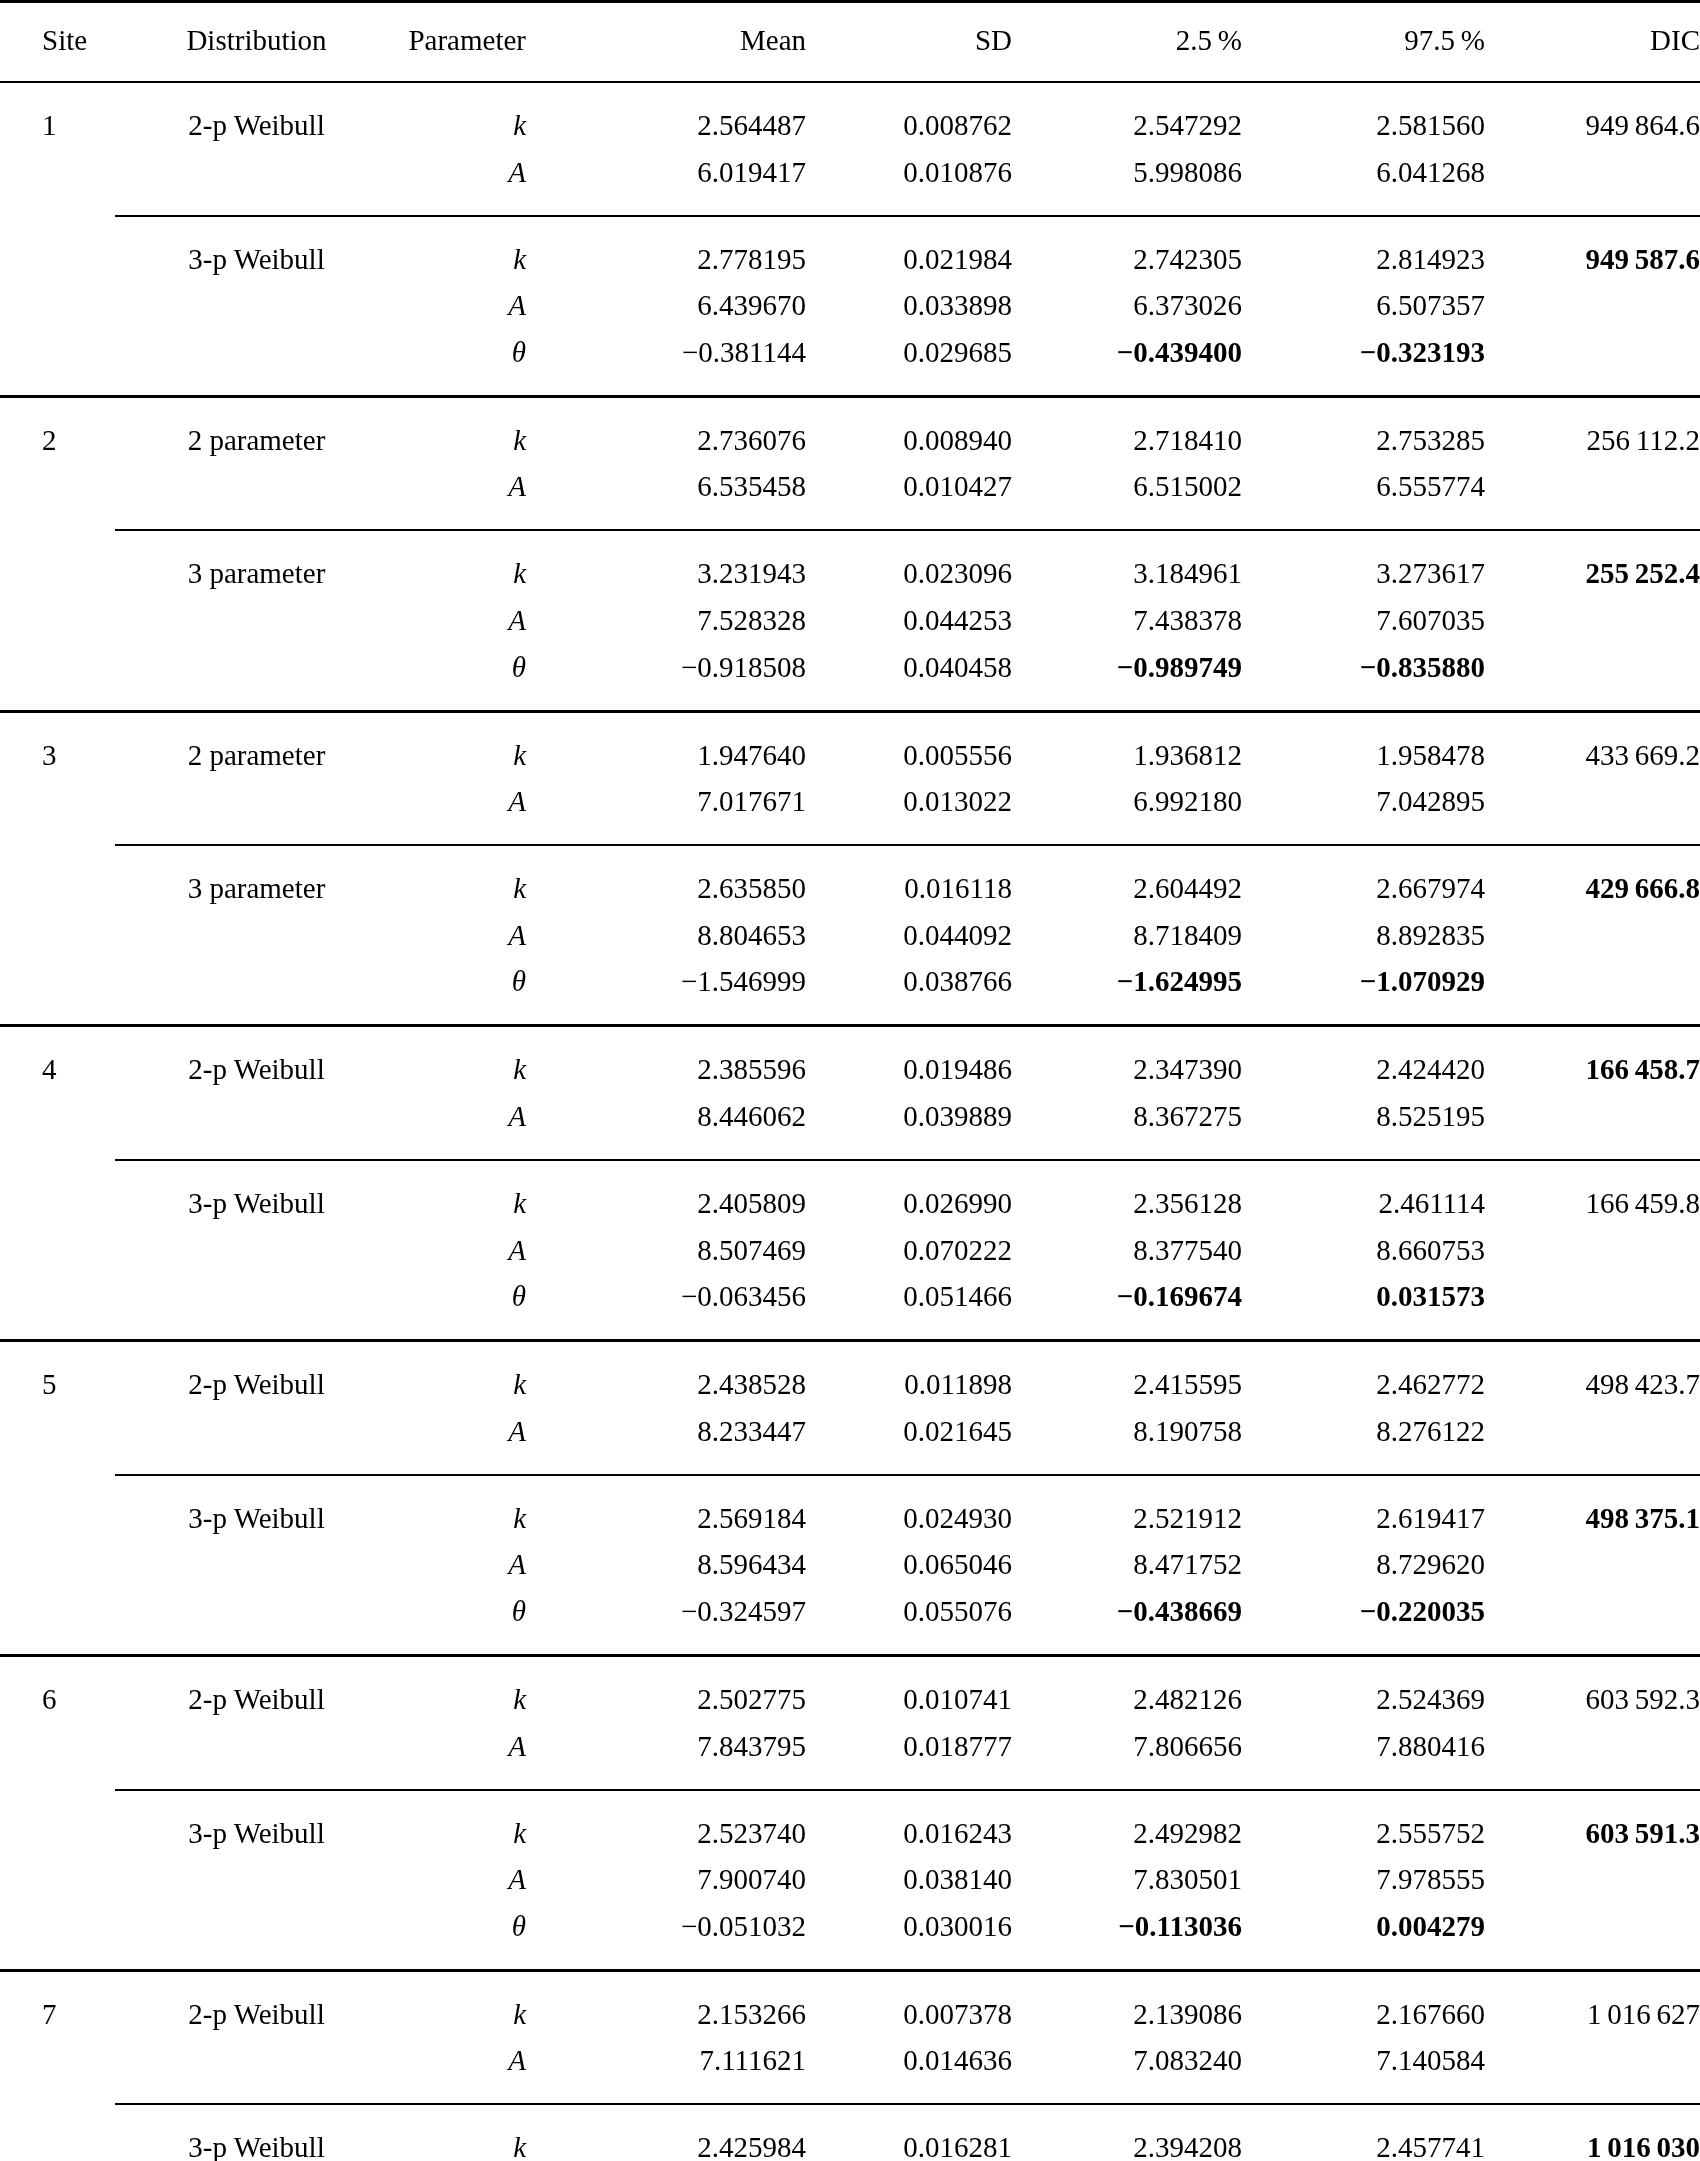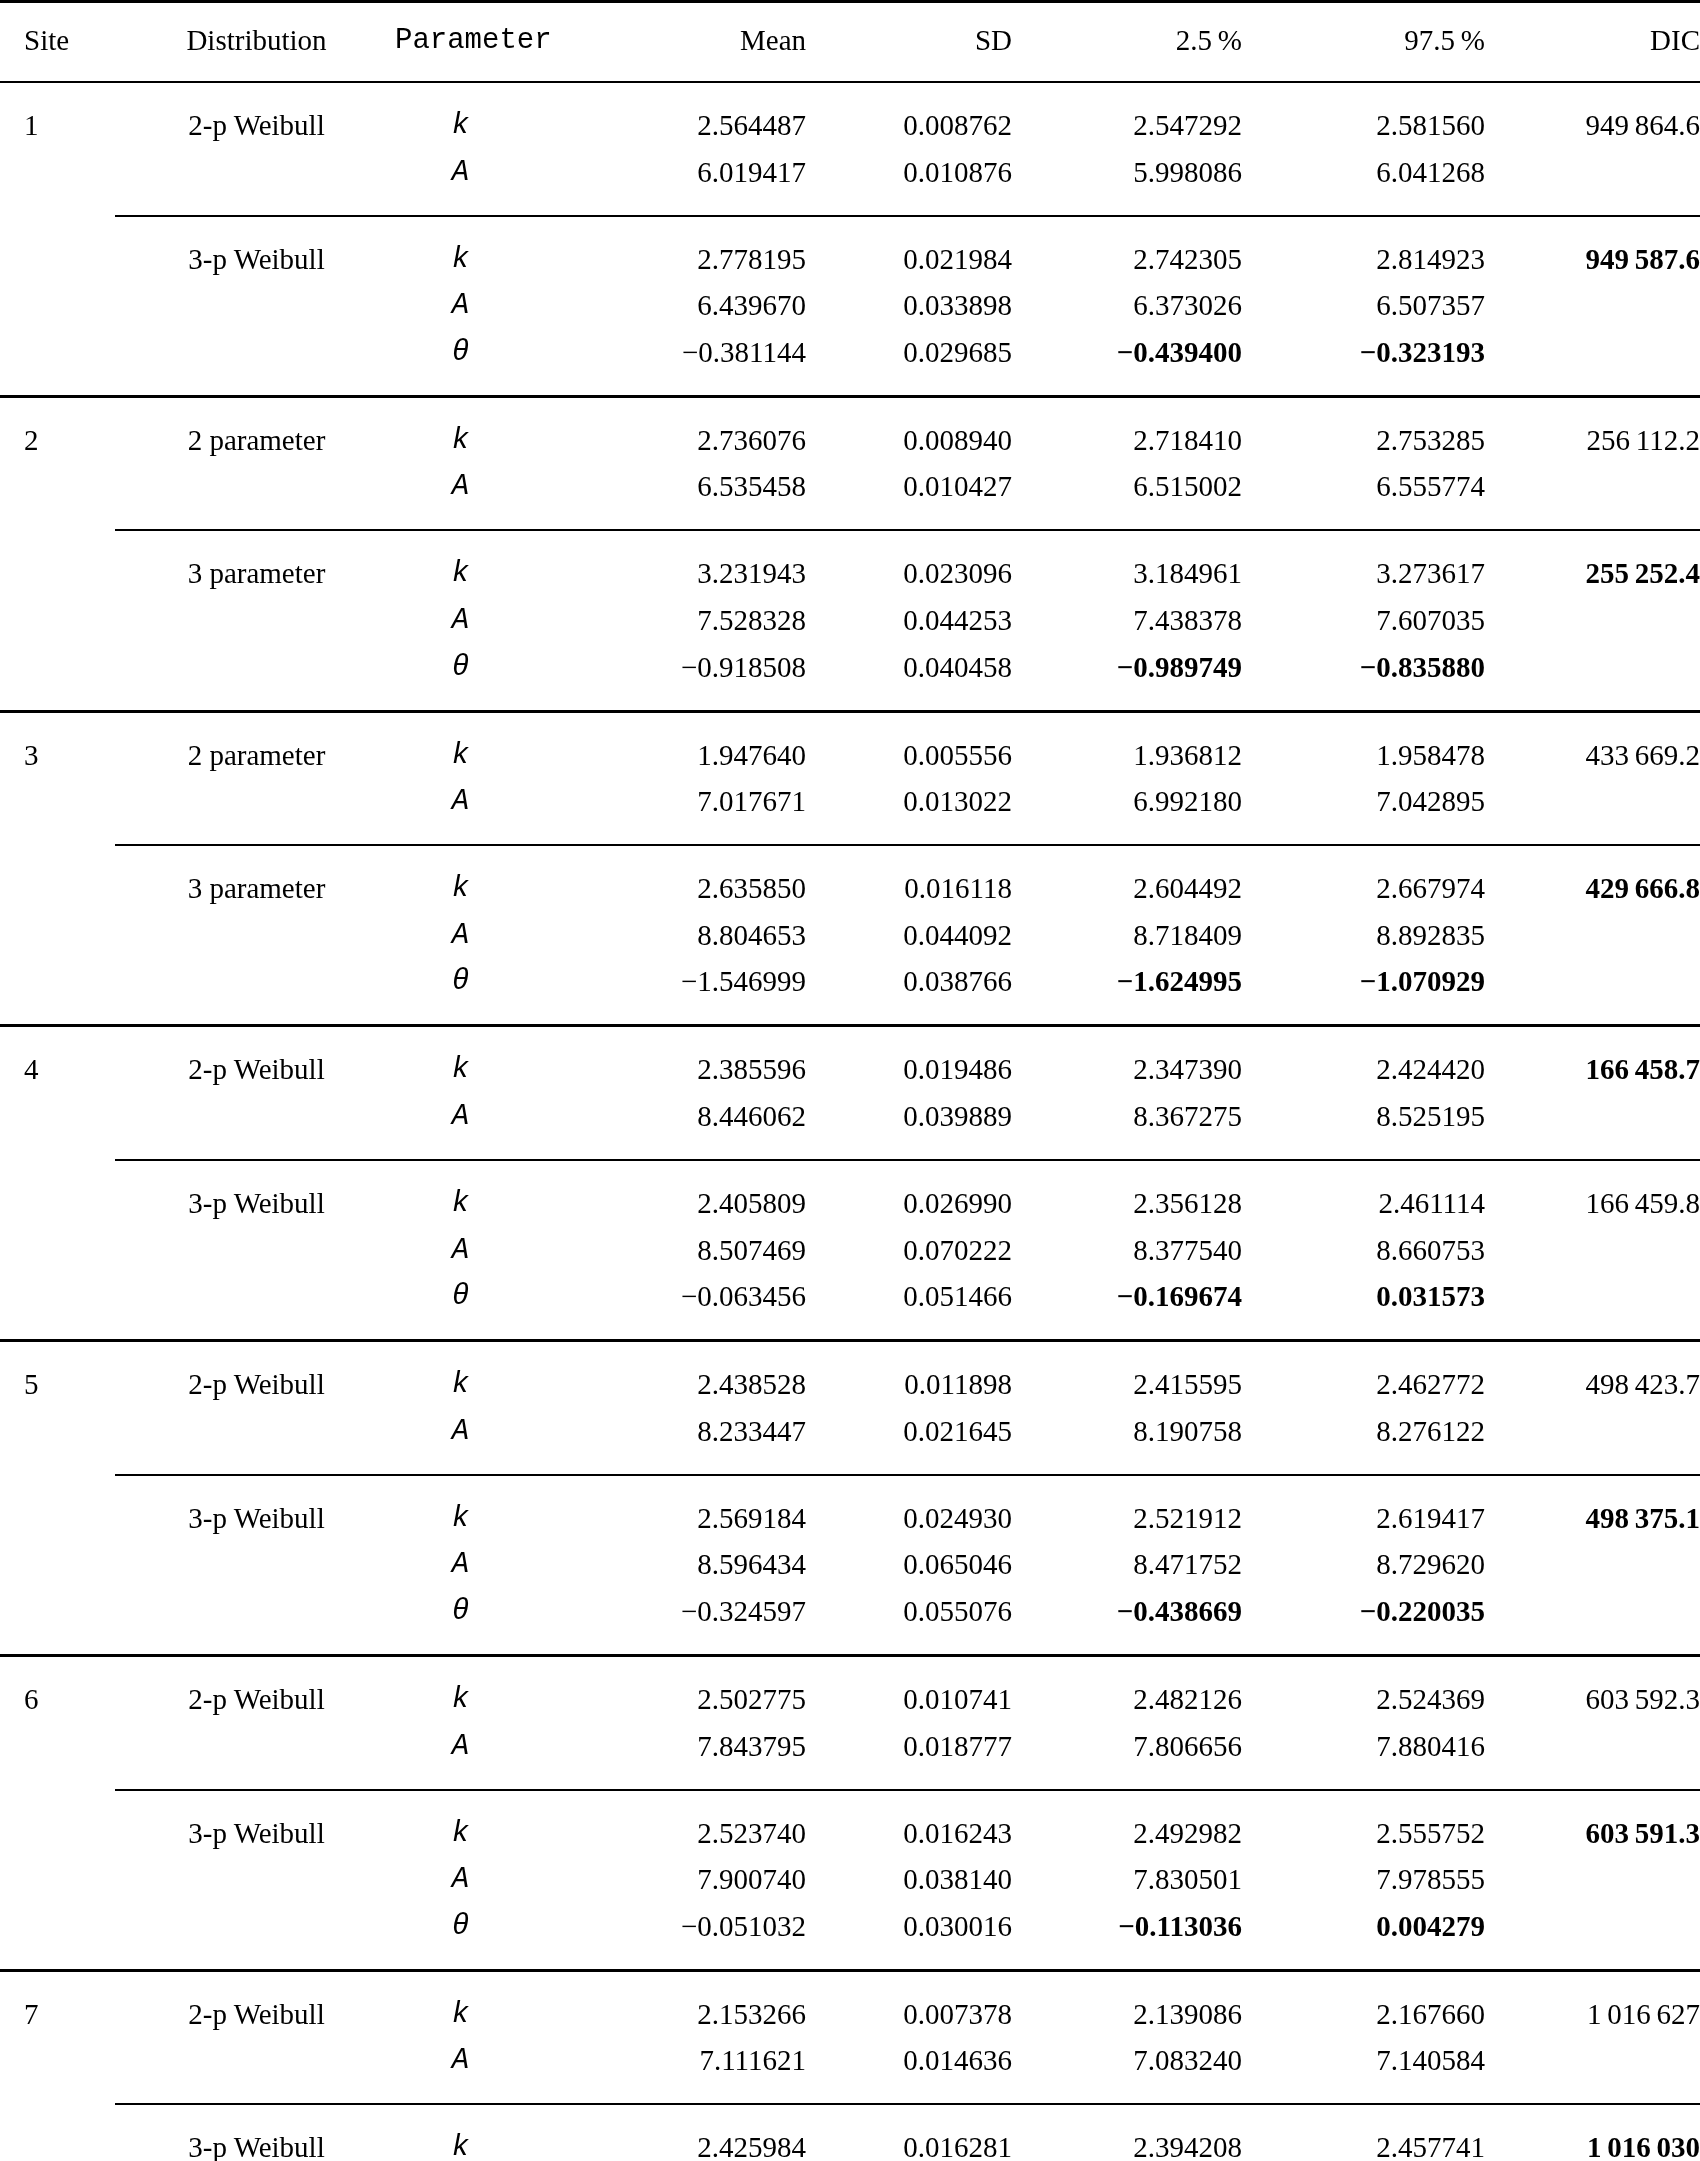--- a/index.html
+++ b/index.html
@@ -34,23 +34,23 @@
     font-weight: normal;
     padding: 5.8px 0;
     vertical-align: top;
     white-space: nowrap;
   }
   thead th {
     padding: 20px 0 23px 0;
     border-bottom: 2.5px solid #000;
   }
   .ar { text-align: right; }
-  th.h-site, td.site-cell { padding-left: 24px; text-align: left; }
+  th.h-site, td.site-cell { padding-left: 42px; text-align: left; }
   th.h-dist, td.dist-cell { padding-left: 28px; text-align: center; }
-  th.h-param, td.param-cell { padding-left: 25px; text-align: center; font-family: Liberation Mono, monospace; }
+  th.h-param, td.param-cell { padding-left: 25px; text-align: right; }
   td.param-cell { font-style: italic; }
   td.num { text-align: right; }
   .bold { font-weight: bold; }
 
   
   tr.gap-top td { padding-top: 25px; }
   tr.gap-bottom td { padding-bottom: 25px; }
 
   
   tr.model-rule td { padding: 0; height: 0; line-height: 0; font-size: 0; }

